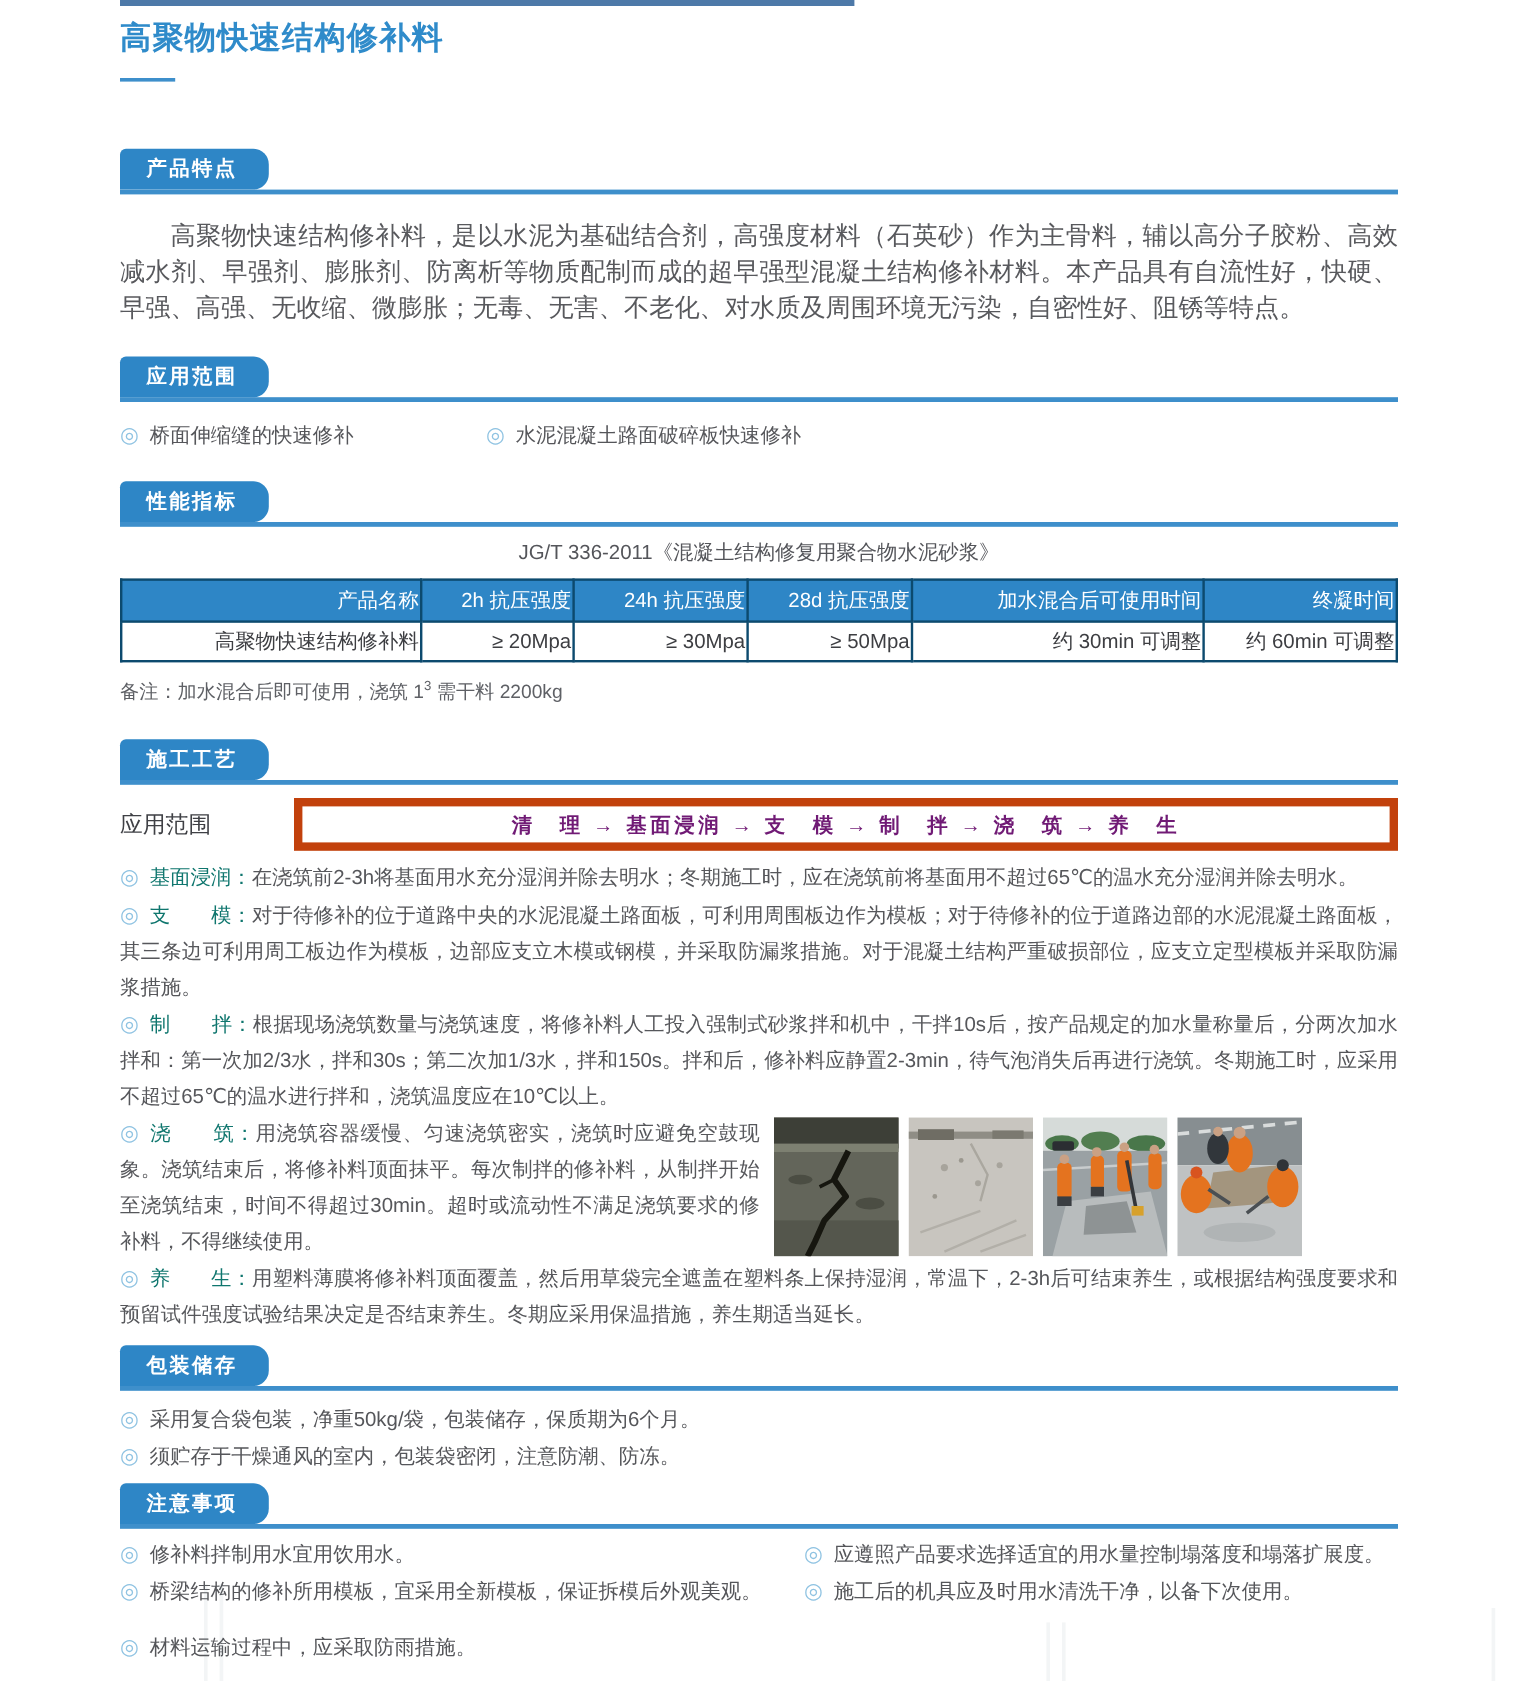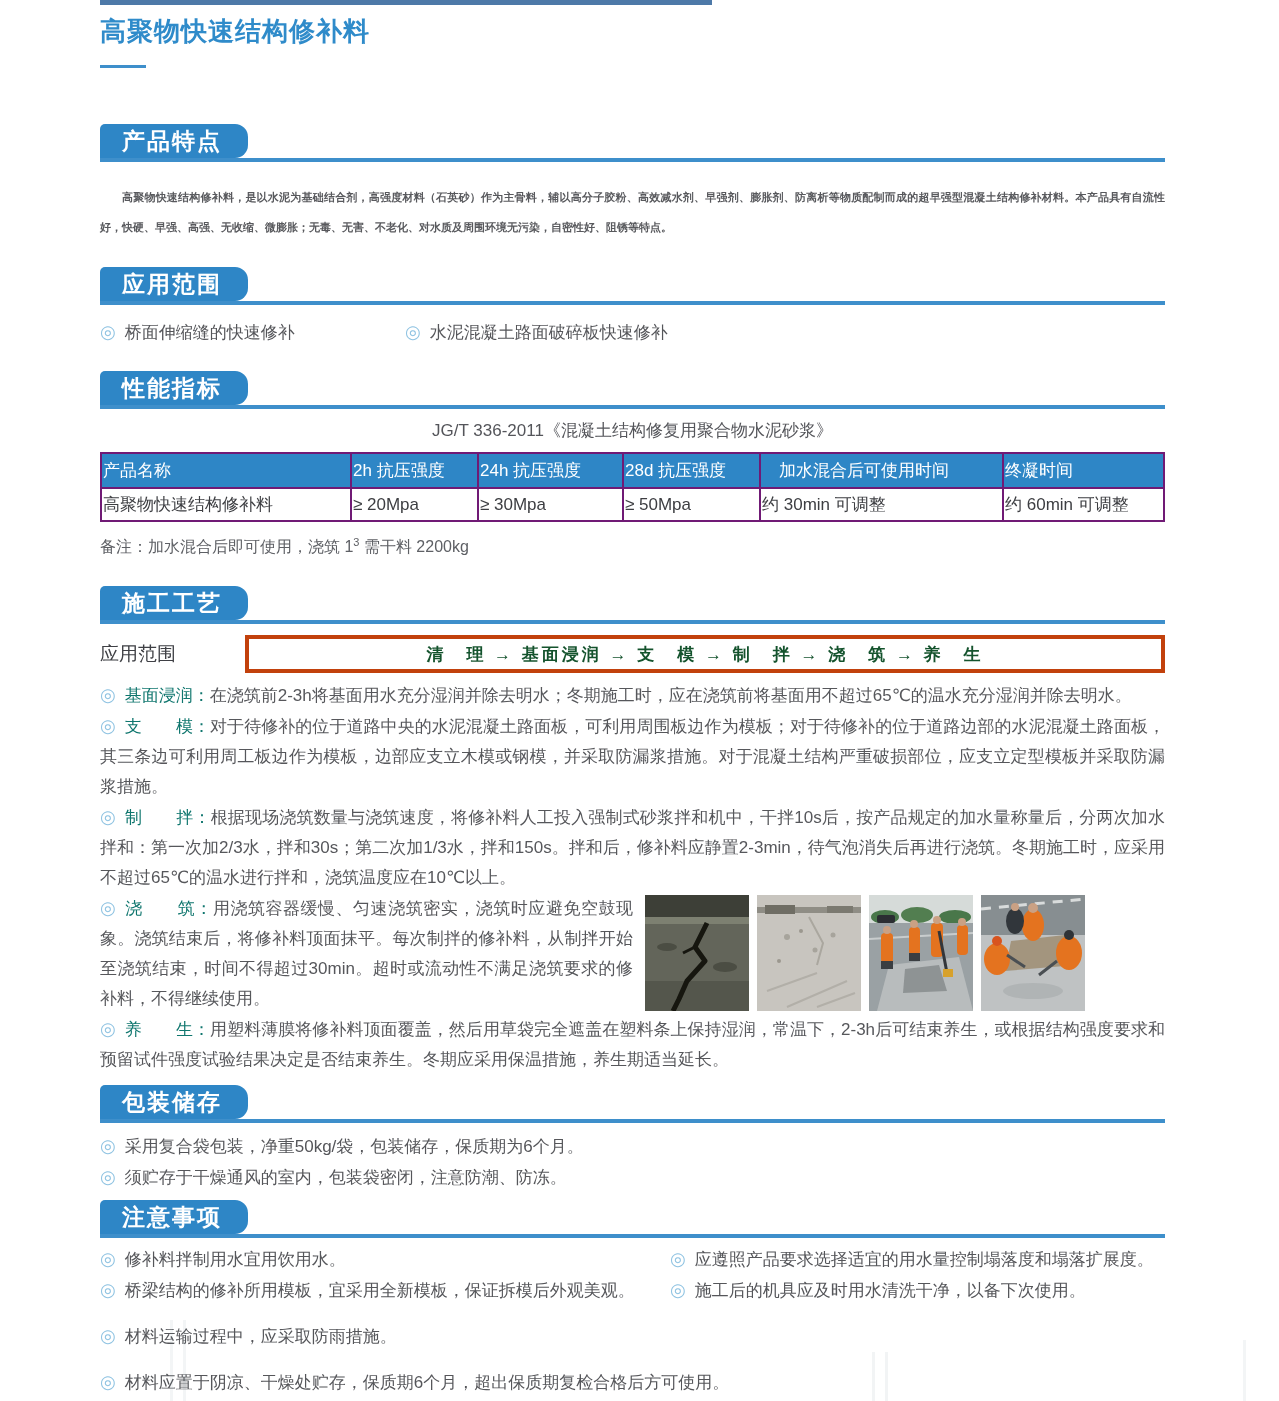--- a/index.html
+++ b/index.html
@@ -6,50 +6,50 @@
   body{font-family:"Liberation Sans","DejaVu Sans",sans-serif;-webkit-font-smoothing:antialiased;}
   .page{position:relative;width:1279px;height:1401px;background:#fff;overflow:hidden;border-radius:19px;}
   .content{padding:0 114px 0 100px;}
 
   .top-strip{position:absolute;top:0;left:100px;width:612px;height:5px;background:#3a6a9e;opacity:.9;}
 
   .page-title{margin:14px 0 0;font-size:26px;font-weight:bold;color:#2f8bca;letter-spacing:1px;line-height:34px;}
   .title-underline{width:46px;height:3px;background:#3e8fcb;margin-top:17px;}
 
   .sec-head{margin-top:0;border-bottom:4px solid #3e8fcb;height:34px;}
-  .sec-tab{display:inline-block;background:#2e86c6;color:#fff;font-size:23px;font-weight:bold;
+  .sec-tab{display:inline-block;background:#2e86c6;color:#fff;font-size:17px;font-weight:bold;
            line-height:34px;padding:0 26px 0 22px;letter-spacing:2px;border-radius:5px 13px 13px 0;}
 
   .mt56{margin-top:56px;} .mt25{margin-top:25px;} .mt23{margin-top:23px;}
   .mt28{margin-top:28px;} .mt10{margin-top:10px;} .mt7{margin-top:7px;}
 
-  .features-p{margin:20px 0 0;font-size:11px;line-height:30px;color:#58595d;text-align:justify;text-indent:2em;font-weight:bold;}
+  .features-p{margin:20px 0 0;font-size:21px;line-height:30px;color:#58595d;text-align:justify;text-indent:2em;}
 
   .bullet{color:#8fc3e2;font-size:18px;margin-right:9px;vertical-align:baseline;}
   .b-item{font-size:17px;line-height:30px;color:#55565a;}
 
   .app-row{display:flex;margin-top:12px;}
   .app-row .b-item:first-child{width:305px;flex:none;}
 
   .std-line{margin-top:10px;text-align:center;font-size:17px;color:#54555a;line-height:24px;}
 
   table.perf{width:100%;border-collapse:collapse;margin-top:9px;}
-  table.perf th,table.perf td{border:2px solid #701a75;text-align:left;font-size:17px;}
+  table.perf th,table.perf td{border:2px solid #0c4a6e;text-align:right;font-size:17px;}
   table.perf th{background:#2e86c6;color:#ffffff;font-weight:normal;height:31px;}
   table.perf td{color:#3d3e42;height:29px;background:#fff;}
   .col-name{width:246px;} .col-2h{width:123px;} .col-24h{width:141px;} .col-28d{width:133px;}
   .col-use{width:222px;padding-left:18px;} .col-final{width:auto;}
 
   .note-line{margin-top:9px;font-size:16px;color:#5e6065;line-height:22px;}
   .note-line sup{font-size:11px;}
 
   .flow-row{display:flex;align-items:center;margin-top:11px;}
   .flow-label{width:145px;flex:none;font-size:19px;color:#3f4045;font-weight:500;}
-  .flow-box{flex:1;border:4px solid #c2410c;height:30px;display:flex;align-items:center;justify-content:center;
-            font-size:17px;font-weight:bold;color:#14532d;letter-spacing:3px;text-align:right;}
+  .flow-box{flex:1;border:7px solid #c2410c;height:30px;display:flex;align-items:center;justify-content:center;
+            font-size:17px;font-weight:bold;color:#701a75;letter-spacing:3px;text-align:right;}
 
   .steps{margin-top:7px;}
   .step{margin:0;font-size:17px;line-height:30px;color:#56575b;text-align:justify;}
   .term{color:#0f766e;}
 
   .photo-strip{float:right;width:520px;padding-right:77px;box-sizing:border-box;display:flex;gap:8px;margin:2px 0 0 12px;}
   .photo{width:104px;height:116px;flex:none;overflow:hidden;}
   .photo svg{display:block;width:104px;height:116px;}
 
   .pack-items{margin-top:8px;}

